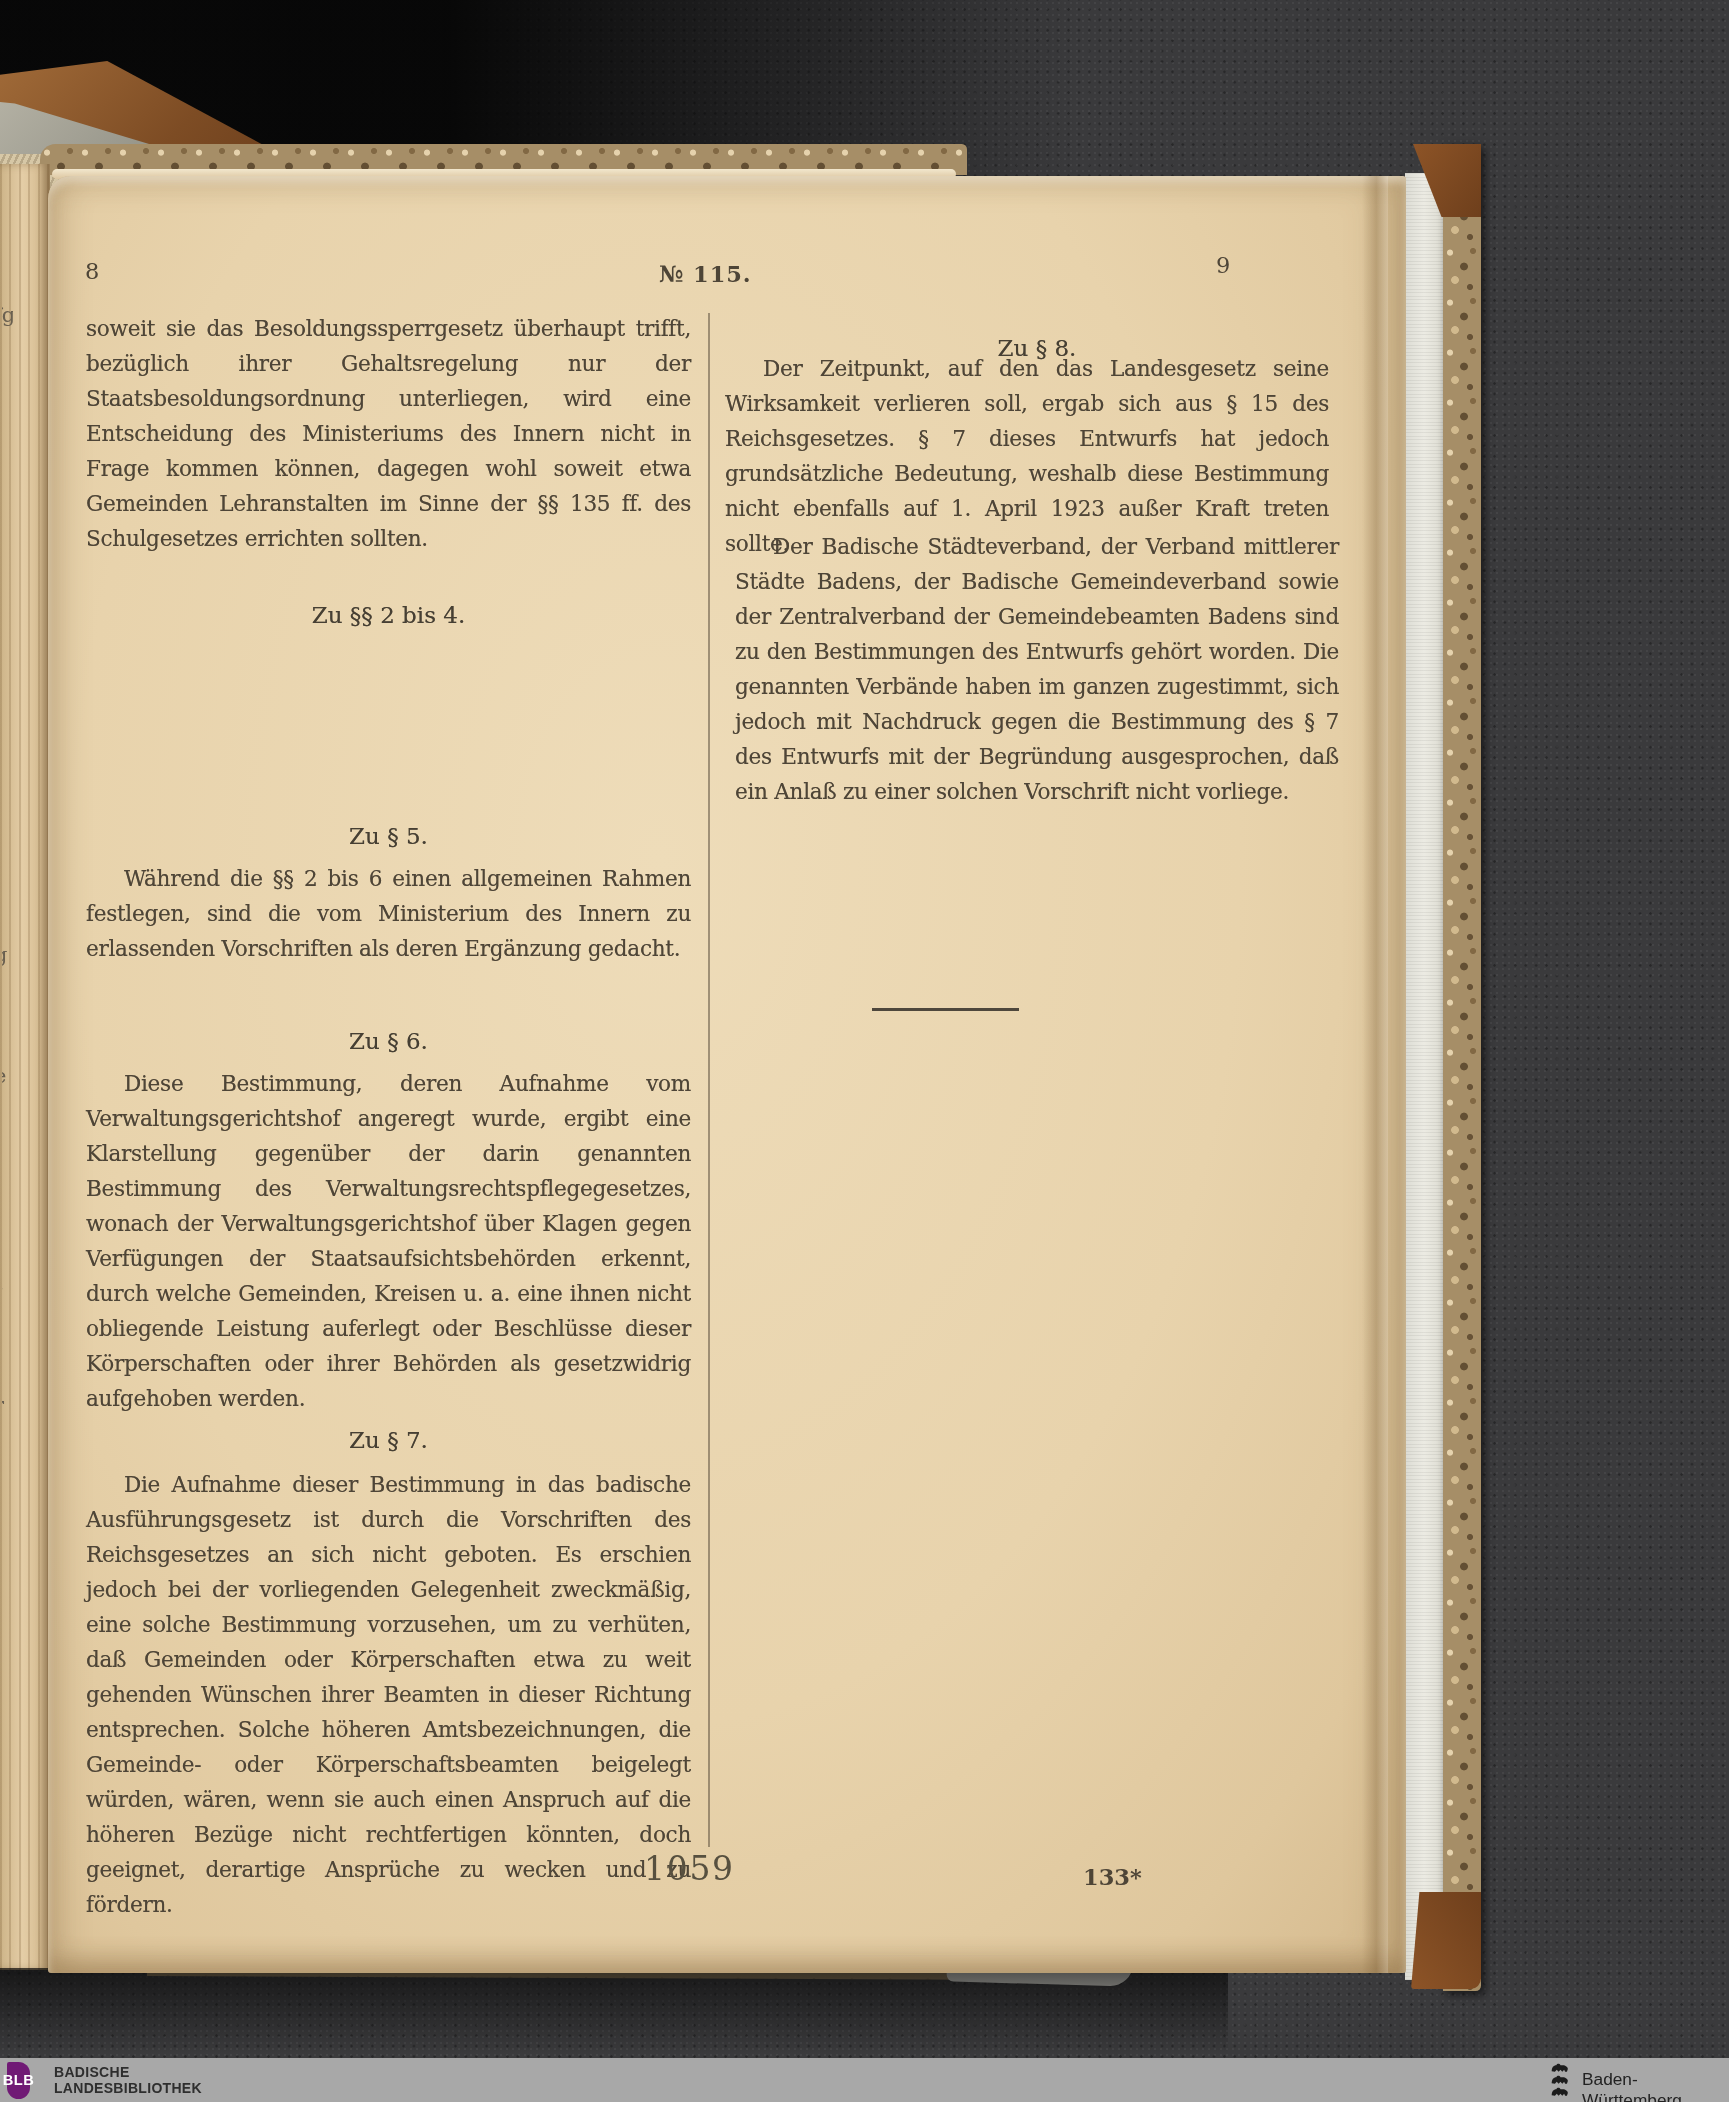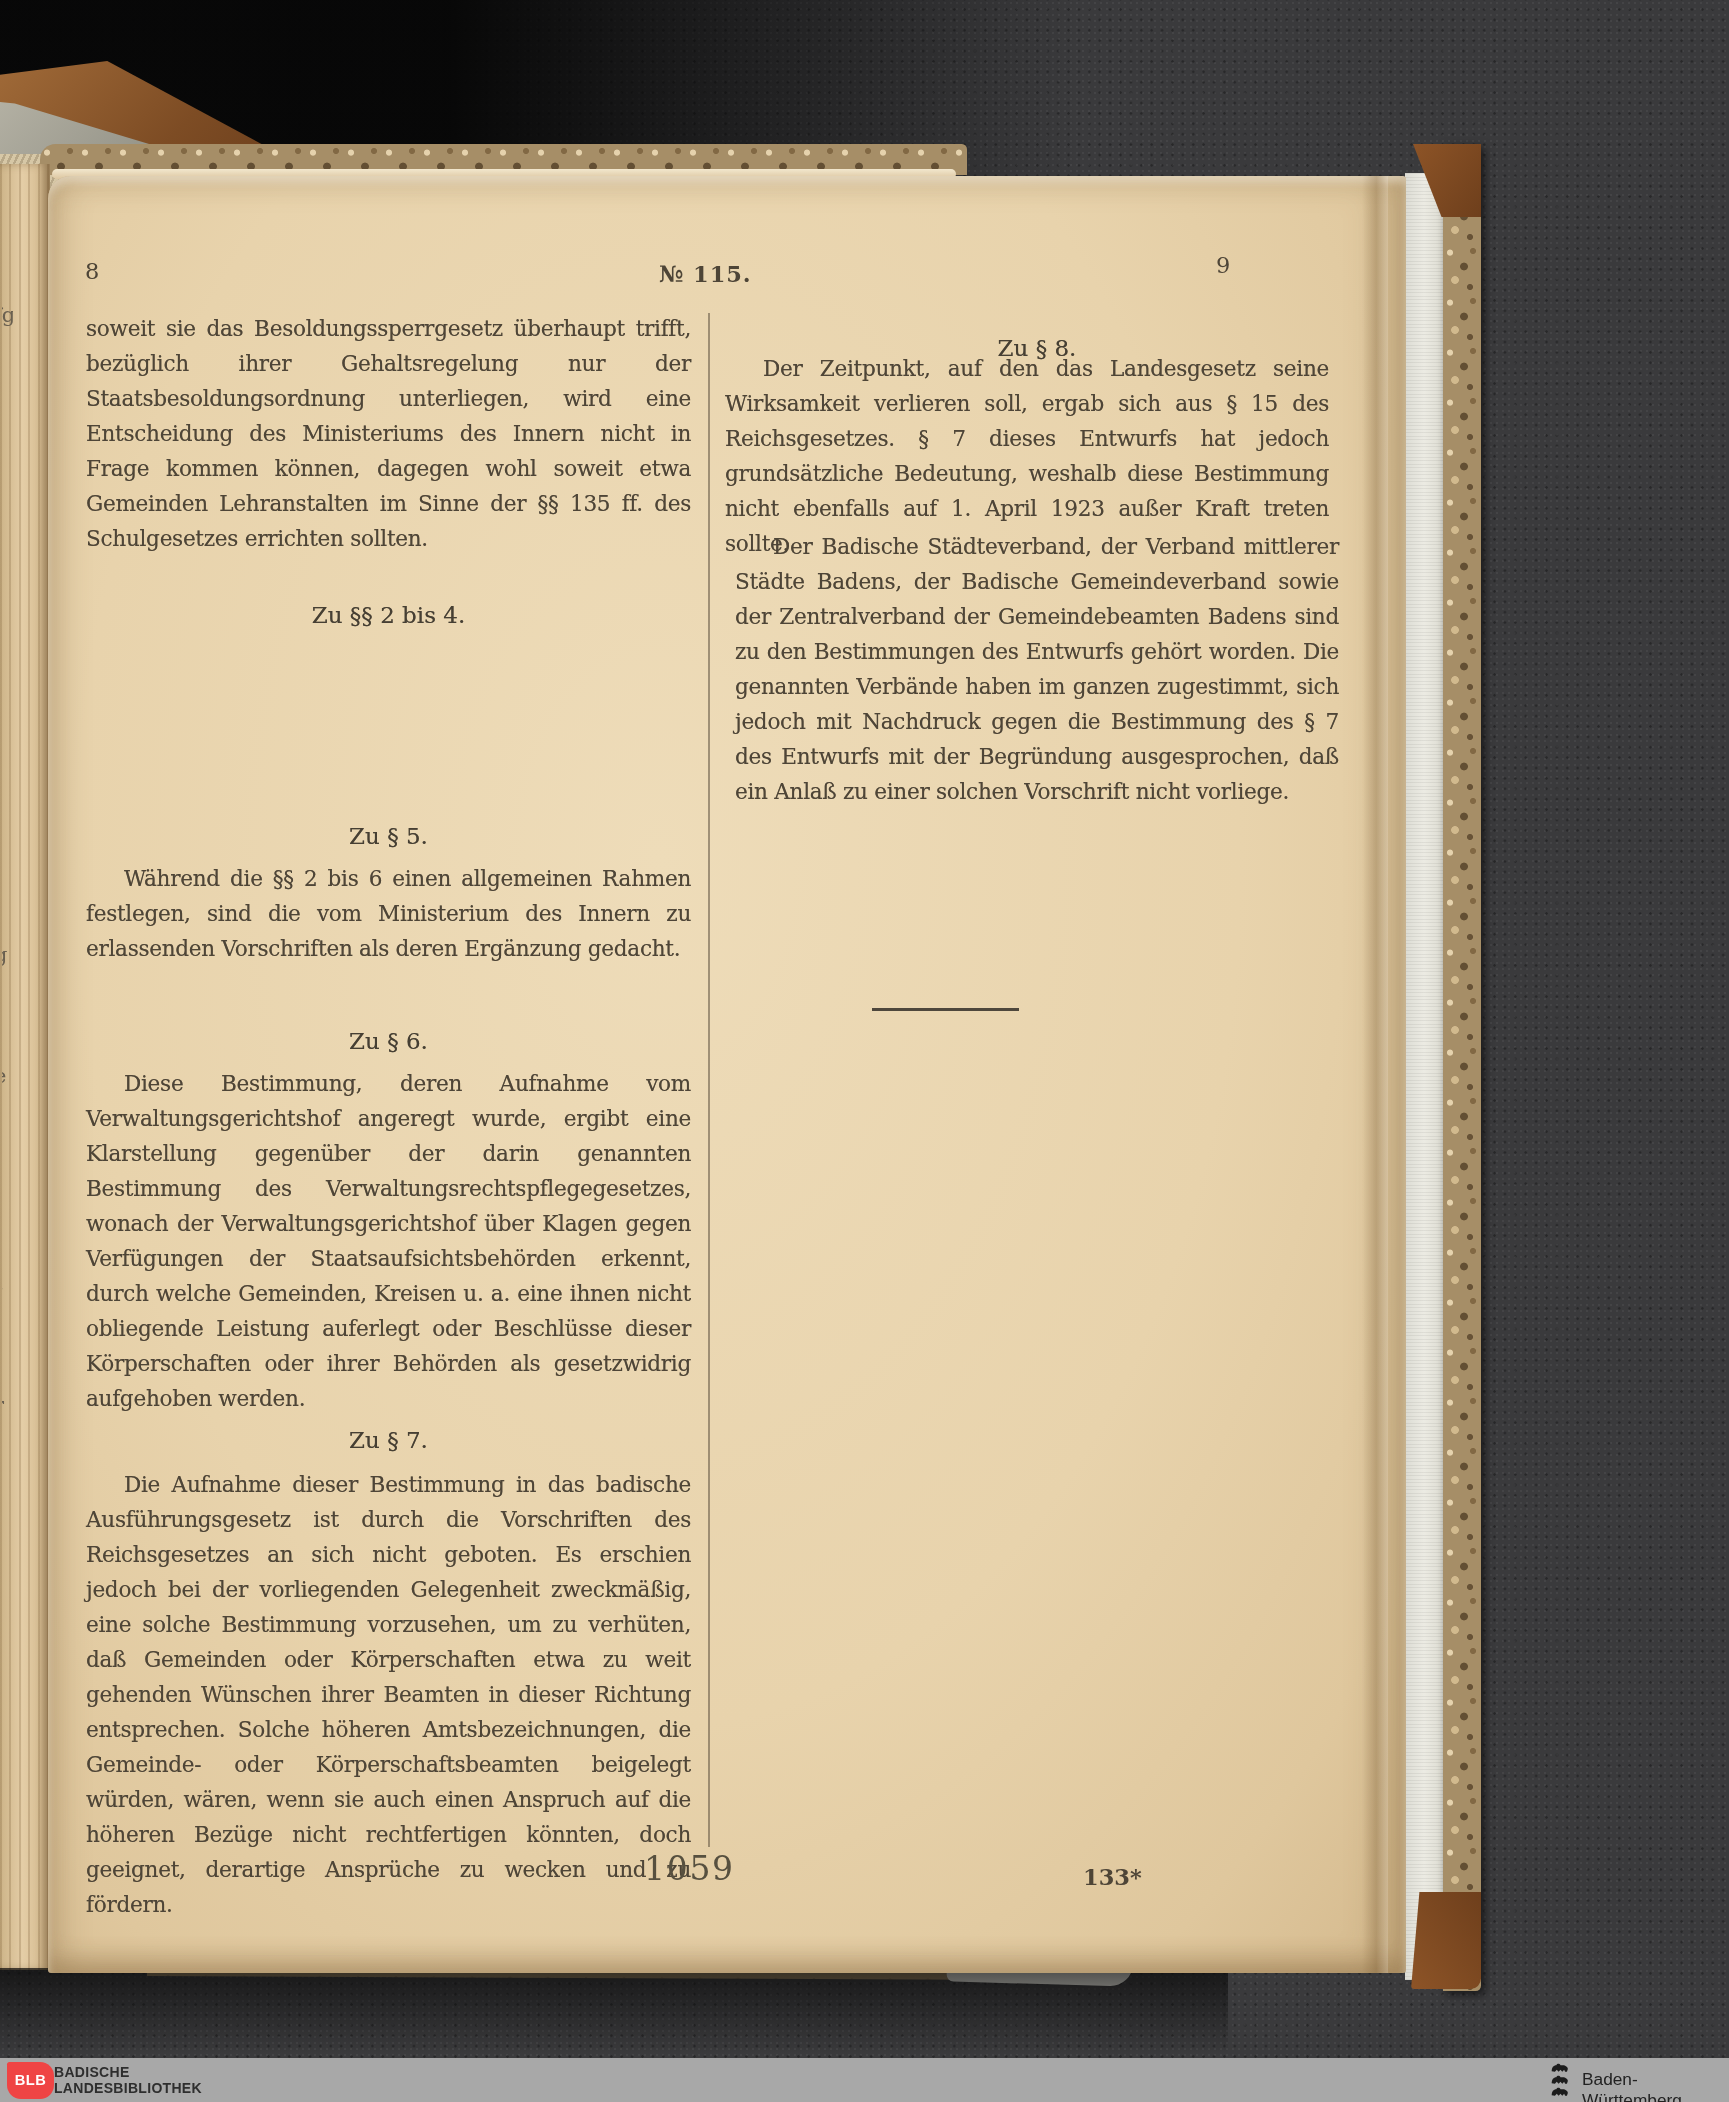--- a/index.html
+++ b/index.html
@@ -85,21 +85,21 @@
   .divider{position:absolute;left:708px;top:313px;width:1.7px;height:1534px;
     background:rgba(82,70,54,.5);}
   .rule{position:absolute;left:872px;top:1008px;width:147px;height:2.6px;background:#4e473c;}
   .foot-num{position:absolute;left:644px;top:1850px;font:33px/38px "DejaVu Serif",serif;
     letter-spacing:1.7px;color:#57503f;}
   .foot-mark{position:absolute;left:1083px;top:1864px;font:22.5px/26px "DejaVu Serif",serif;
     font-weight:700;color:#4e4537;}
 
   
   .bar{position:absolute;left:0;top:2058px;width:1729px;height:44px;background:#a8a8a8;}
-  .blb-badge{position:absolute;left:7px;top:3.5px;width:47px;height:37px;background:#ef4444;
+  .blb-badge{position:absolute;left:7px;top:3.5px;width:23px;height:37px;background:#701a75;
     border-radius:2.6px 14px 14px 14px;display:flex;align-items:center;justify-content:center;
     color:#fff;font:700 14.7px/14.7px "Liberation Sans",sans-serif;letter-spacing:0.4px;}
   .blb-name{position:absolute;left:54px;top:6px;color:#2e2e2e;
     font:700 14px/16.4px "Liberation Sans",sans-serif;letter-spacing:0.3px;}
   .bw-coat{position:absolute;left:1546px;top:4.3px;width:28px;height:36px;}
   .bw-label{position:absolute;left:1582px;top:11.2px;color:#222;
     font:17.3px/21px "Liberation Sans",sans-serif;}
 </style>
 </head>
 <body>

